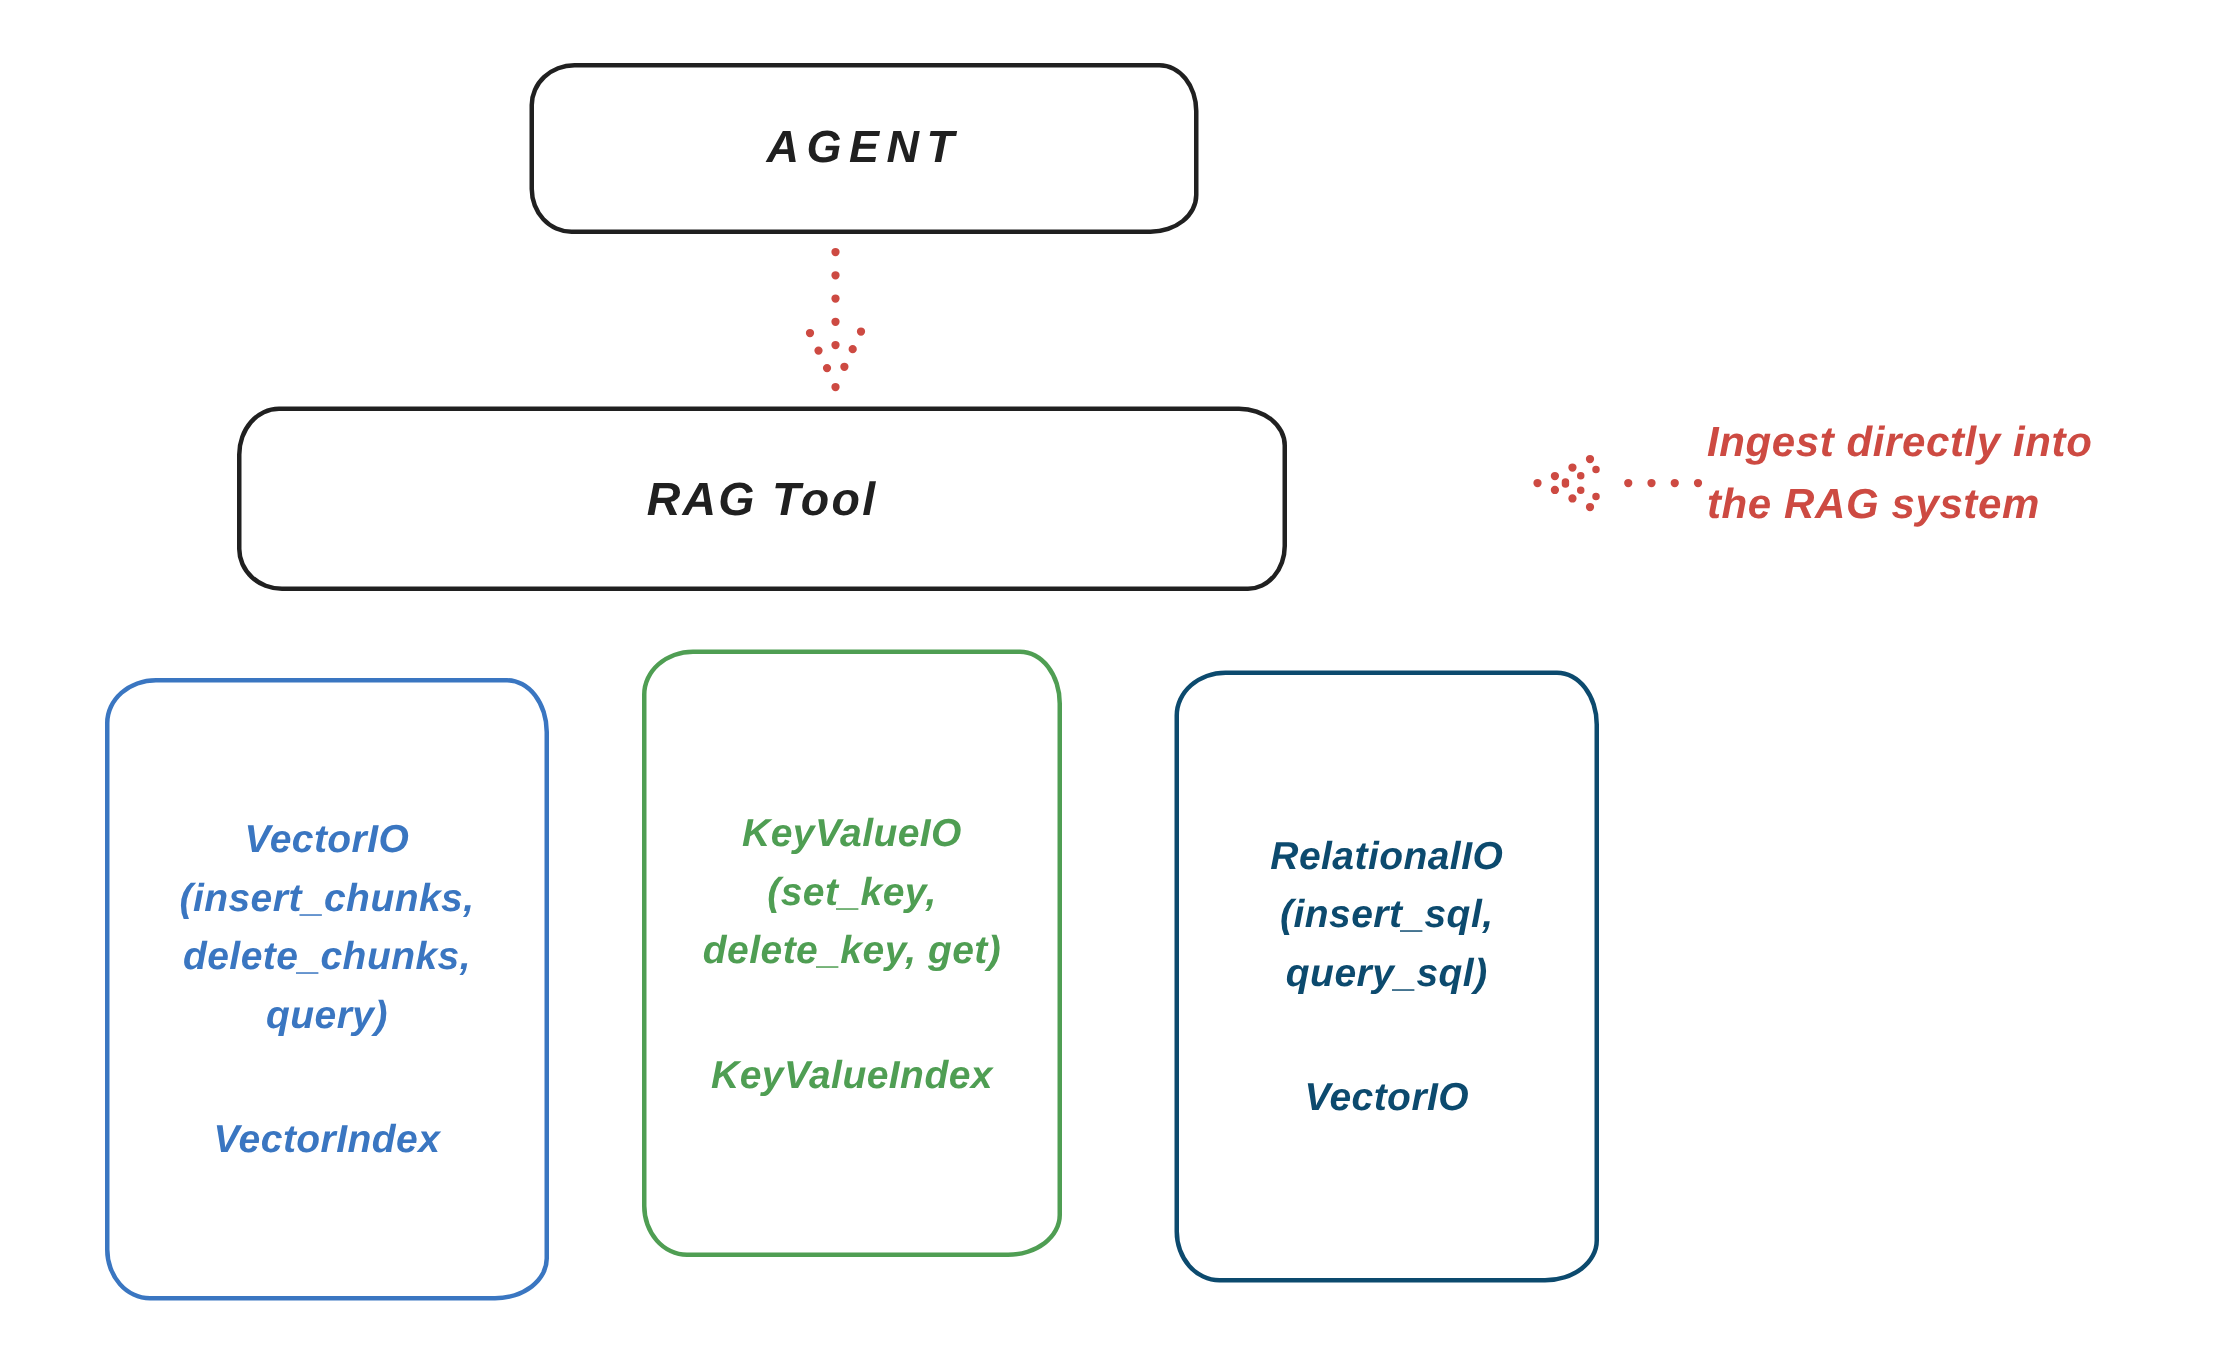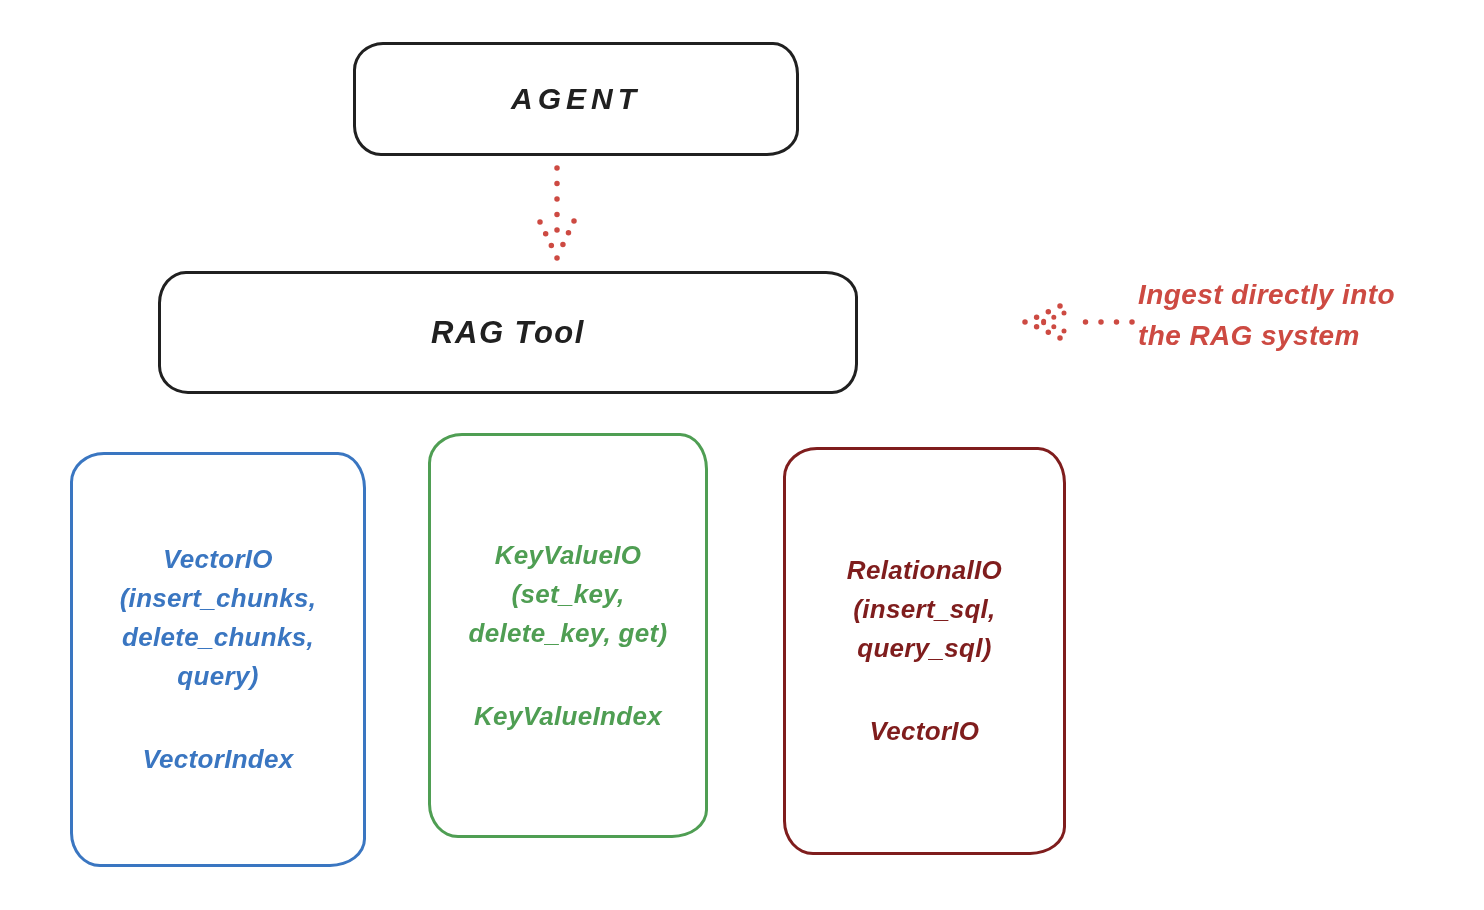--- a/index.html
+++ b/index.html
@@ -83,20 +83,20 @@
     <div>VectorIndex</div>
   </div>
 
   <div class="shape io-box io-box-1" style="color: rgb(79, 158, 83);">
     <div class="pre">KeyValueIO
 (set_key,
 delete_key, get)</div>
     <div>KeyValueIndex</div>
   </div>
 
-  <div class="shape io-box io-box-2" style="color: #7f1d1d; text-align: center;">
+  <div class="shape io-box io-box-2" style="color: #0c4a6e; text-align: center;">
     <div class="pre">RelationalIO
 (insert_sql,
 query_sql)</div>
     <div>VectorIO</div>
   </div>
 
 </div>
 
 </body></html>

